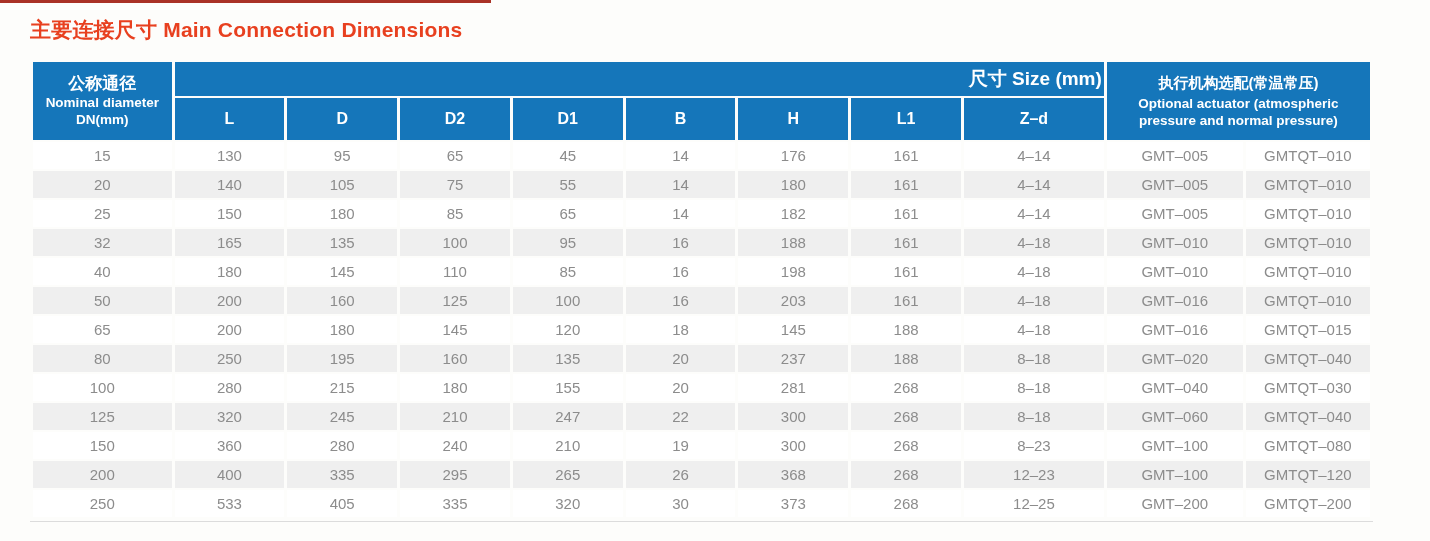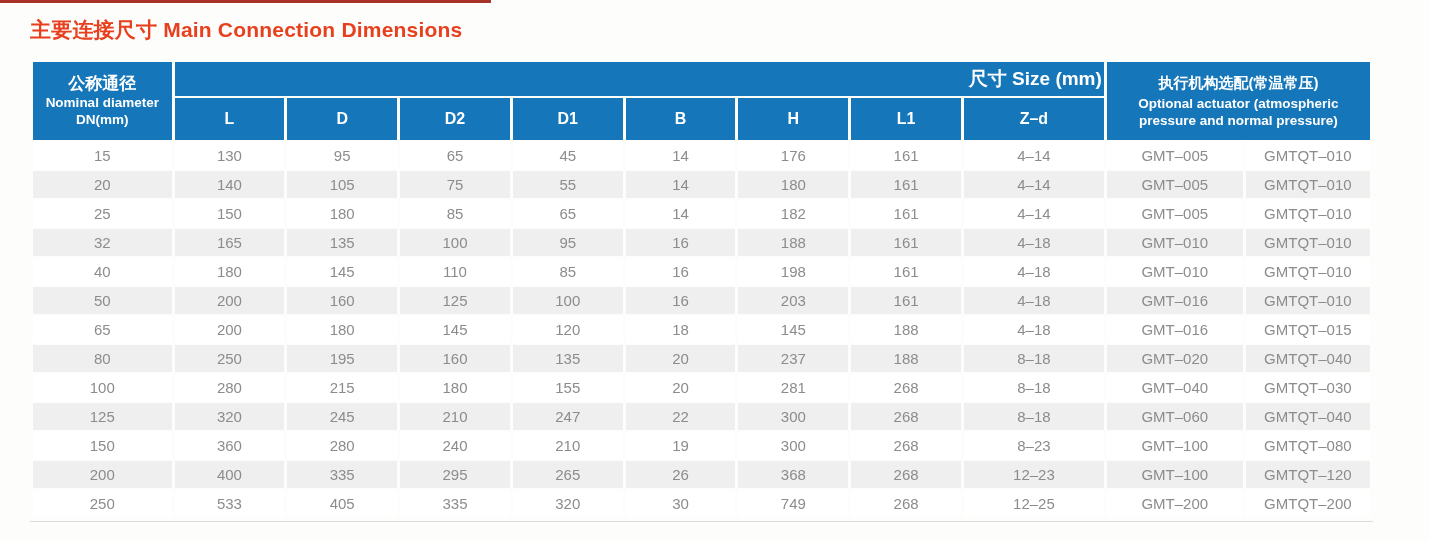--- a/index.html
+++ b/index.html
@@ -275,21 +275,21 @@
           <td>GMT–100</td>
           <td>GMTQT–120</td>
         </tr>
         <tr>
           <td>250</td>
           <td>533</td>
           <td>405</td>
           <td>335</td>
           <td>320</td>
           <td>30</td>
-          <td>749</td>
+          <td>373</td>
           <td>268</td>
           <td>12–25</td>
           <td>GMT–200</td>
           <td>GMTQT–200</td>
         </tr>
       </tbody>
   </table>
 
   <div class="table-bottom-rule"></div>
 

